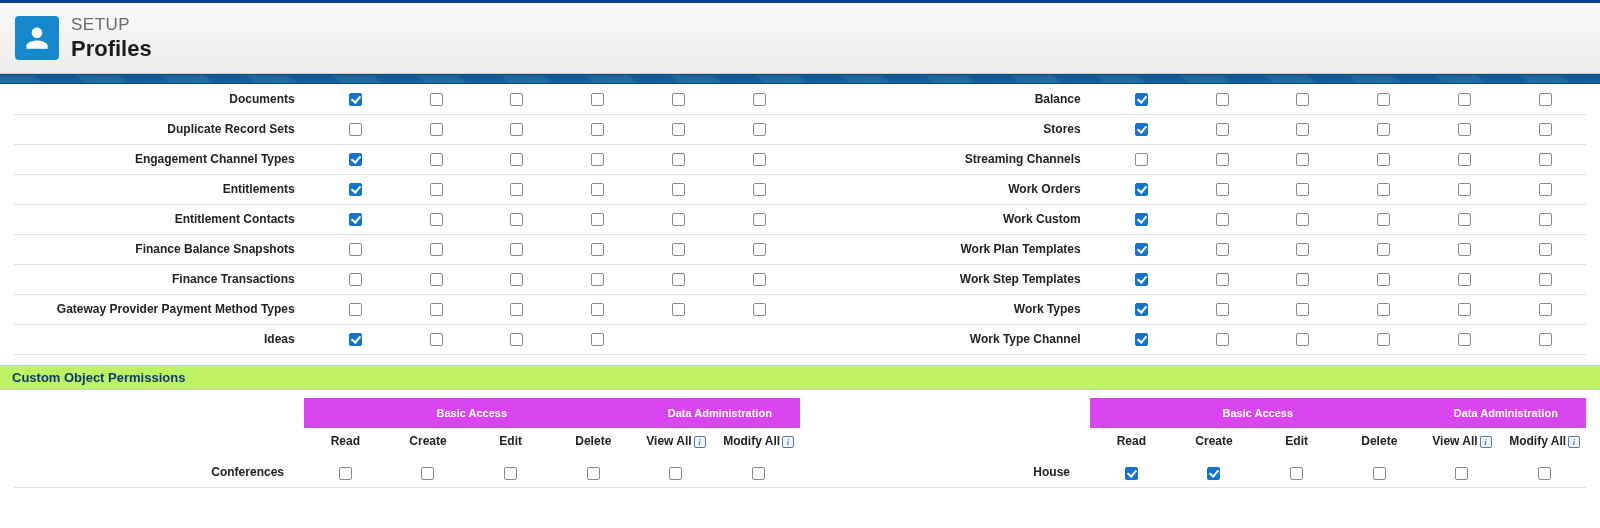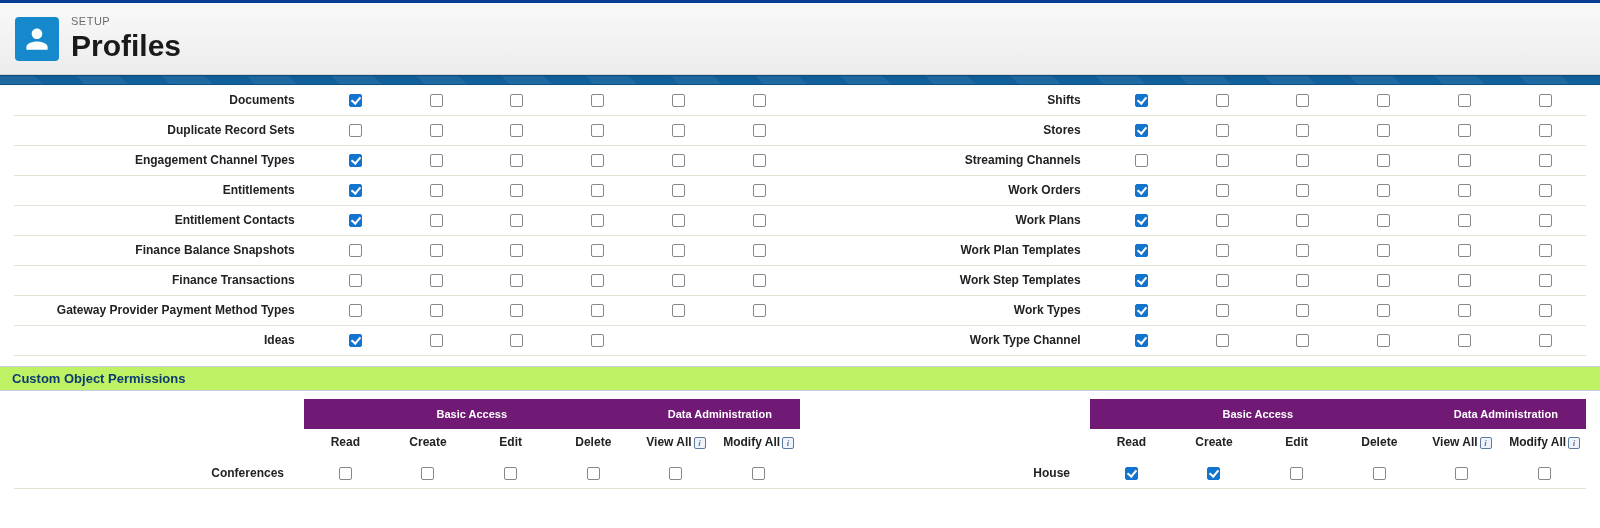--- a/index.html
+++ b/index.html
@@ -27,26 +27,26 @@
     height: 44px;
     background: #1589cc;
     border-radius: 4px;
     display: flex;
     align-items: center;
     justify-content: center;
     margin-right: 12px;
   }
   .header-icon svg { width: 26px; height: 26px; fill: #fff; }
   .setup-label {
-    font-size: 11px;
+    font-size: 17px;
     letter-spacing: 0.5px;
     color: #6b6b6b;
   }
   .page-title {
-    font-size: 30px;
+    font-size: 22px;
     font-weight: 600;
     color: #1a1a1a;
     line-height: 1.1;
     margin-top: 2px;
   }
   .blue-divider {
     height: 10px;
     background: #1263a0;
     background-image:
       repeating-linear-gradient(45deg, rgba(255,255,255,0.06) 0 30px, transparent 30px 60px),
@@ -120,21 +120,21 @@
     font-size: 13px;
     padding: 4px 12px;
     margin-top: 10px;
     border-top: 1px solid #c5cee0;
     border-bottom: 1px solid #c5cee0;
     margin-left: -14px;
     margin-right: -14px;
   }
   .group-header {
     height: 16px;
-    background: #701a75;
+    background: #d946ef;
     color: #fff;
     font-weight: 700;
     font-size: 11px;
     text-align: left;
     padding-left: 6px;
     vertical-align: middle;
     border: none !important;
   }
   .col-label {
     font-weight: 700;
@@ -270,21 +270,21 @@
               <td class="cb"></td>
               <td class="cb"></td>
             </tr>
           </tbody>
         </table>
     </div>
     <div class="col">
       <table class="perm" id="right-table">
           <tbody>
             <tr>
-              <td class="rowlabel">Shifts</td>
+              <td class="rowlabel">Balance</td>
               <td class="cb"><span class="sf-cb checked"></span></td>
               <td class="cb"><span class="sf-cb"></span></td>
               <td class="cb"><span class="sf-cb"></span></td>
               <td class="cb"><span class="sf-cb"></span></td>
               <td class="cb"><span class="sf-cb"></span></td>
               <td class="cb"><span class="sf-cb"></span></td>
             </tr>
             <tr>
               <td class="rowlabel">Stores</td>
               <td class="cb"><span class="sf-cb checked"></span></td>
@@ -306,21 +306,21 @@
             <tr>
               <td class="rowlabel">Work Orders</td>
               <td class="cb"><span class="sf-cb checked"></span></td>
               <td class="cb"><span class="sf-cb"></span></td>
               <td class="cb"><span class="sf-cb"></span></td>
               <td class="cb"><span class="sf-cb"></span></td>
               <td class="cb"><span class="sf-cb"></span></td>
               <td class="cb"><span class="sf-cb"></span></td>
             </tr>
             <tr>
-              <td class="rowlabel">Work Plans</td>
+              <td class="rowlabel">Work Custom</td>
               <td class="cb"><span class="sf-cb checked"></span></td>
               <td class="cb"><span class="sf-cb"></span></td>
               <td class="cb"><span class="sf-cb"></span></td>
               <td class="cb"><span class="sf-cb"></span></td>
               <td class="cb"><span class="sf-cb"></span></td>
               <td class="cb"><span class="sf-cb"></span></td>
             </tr>
             <tr>
               <td class="rowlabel">Work Plan Templates</td>
               <td class="cb"><span class="sf-cb checked"></span></td>

